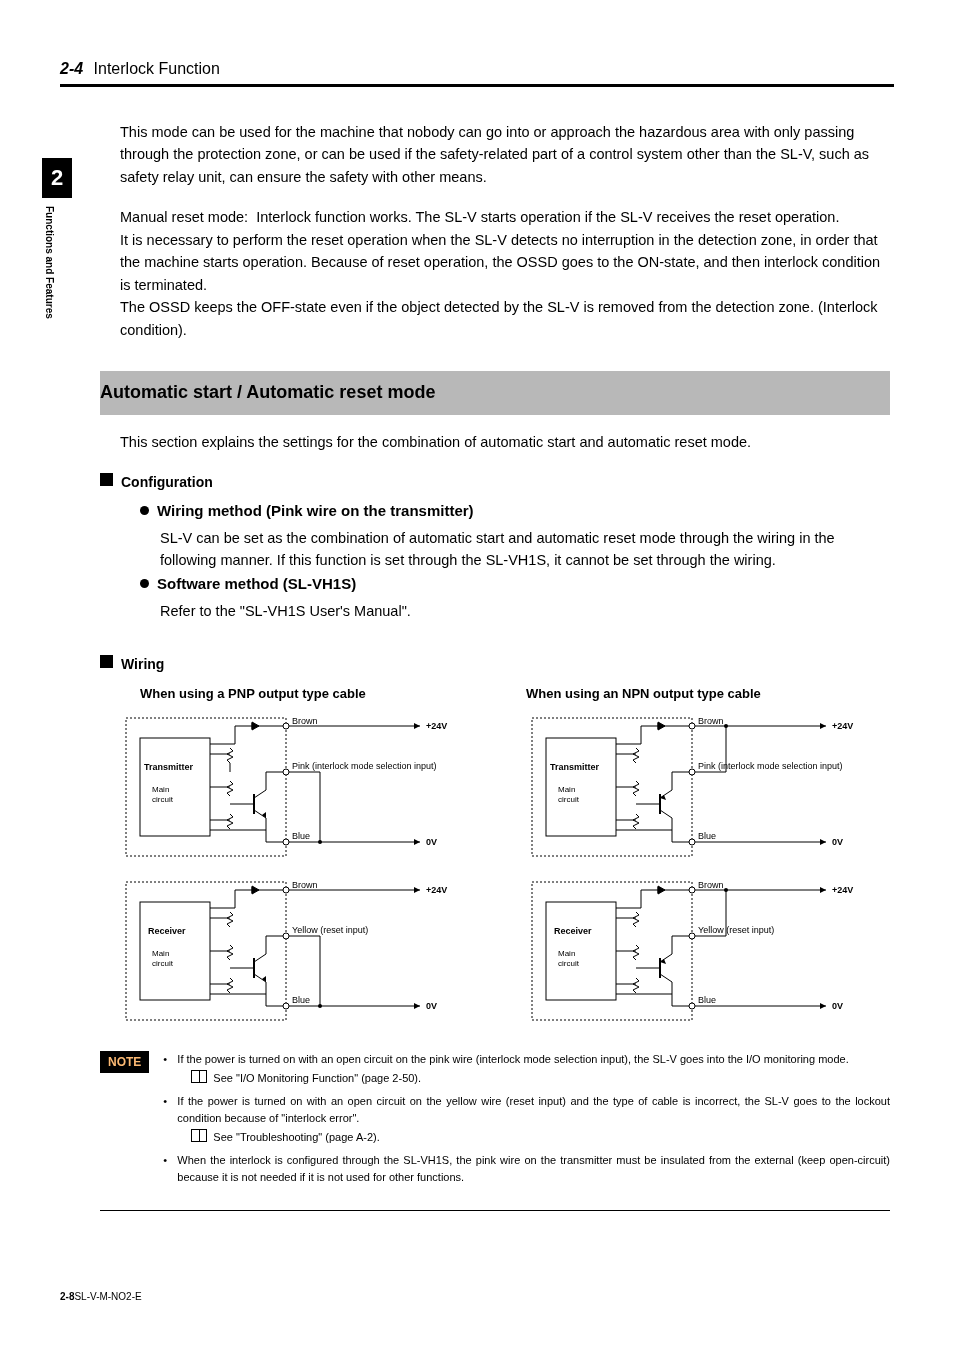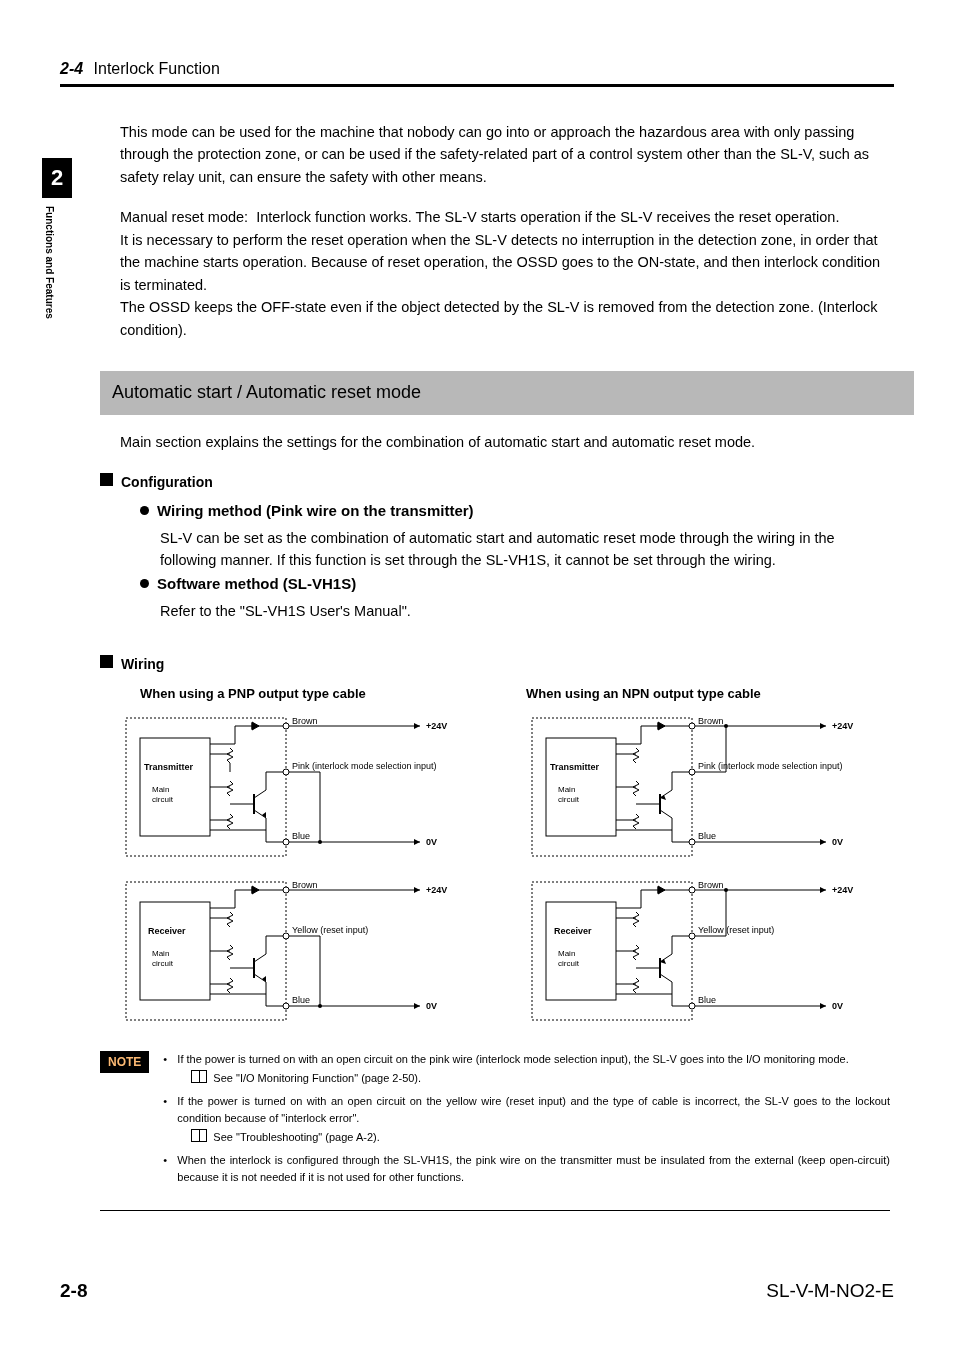--- a/index.html
+++ b/index.html
@@ -5,41 +5,41 @@
   html,body{margin:0;padding:0;background:#fff;font-family:Arial,Helvetica,sans-serif;color:#000}
   .page{width:954px;height:1350px;position:relative;box-sizing:border-box;padding:60px 60px 0 60px}
   .running-head{font-size:16px;font-style:italic}
   .running-head b{font-style:italic}
   .running-head .plain{font-style:normal}
   .hr-thick{height:3px;background:#000;margin-top:6px}
   .side-tab{position:absolute;left:42px;top:158px;width:30px;height:40px;background:#000;color:#fff;text-align:center;line-height:40px;font-size:22px;font-weight:bold}
   .side-label{position:absolute;left:44px;top:206px;writing-mode:vertical-rl;font-size:10px;font-weight:bold}
   .body{margin-left:60px;margin-top:34px;width:770px;font-size:14.5px;line-height:1.55}
   .para+.para{margin-top:14px}
-  .band{background:#b8b8b8;padding:8px 12px;font-size:18px;font-weight:normal;margin:30px 0 16px -20px;width:790px}
+  .band{background:#b8b8b8;padding:8px 0;font-size:18px;font-weight:bold;margin:30px 0 16px -20px;width:790px}
   .h3{font-size:14px;font-weight:bold;margin:18px 0 6px -20px}
   .h3 .sq{display:inline-block;width:13px;height:13px;background:#000;margin-right:8px;vertical-align:1px}
   .h4{font-size:15px;font-weight:bold;margin:6px 0 4px 0}
   .h4 .dot{display:inline-block;width:9px;height:9px;border-radius:50%;background:#000;margin-right:8px;vertical-align:1px}
   .indent{margin-left:20px}
   .diagram-row{display:flex;gap:36px;margin-top:8px}
   .diag-col{width:370px}
   .diag-title{font-size:13px;font-weight:bold;margin-bottom:8px}
   .diag{width:370px;height:150px}
   .note-block{display:flex;margin-top:18px;margin-left:-20px;width:790px}
   .note-tag{background:#000;color:#fdba74;font-size:12px;font-weight:bold;padding:2px 8px;height:18px;flex:0 0 auto;margin-right:14px}
   .note-body{font-size:11px;line-height:1.55;text-align:justify}
   .note-body ul{list-style:none;padding:0;margin:0}
   .note-body li{padding-left:14px;position:relative;margin-bottom:6px}
   .note-body li::before{content:"•";position:absolute;left:0;top:0}
   .note-body .ref{padding-left:14px;margin-top:2px}
   .book-icon{display:inline-block;width:14px;height:11px;border:1px solid #000;position:relative;margin-right:6px;vertical-align:-1px}
   .book-icon::after{content:"";position:absolute;left:50%;top:-1px;bottom:-1px;width:1px;background:#000}
   .hr-thin{height:1px;background:#000;margin-top:18px;margin-left:-20px;width:790px}
-  .footer{position:absolute;left:60px;right:60px;bottom:48px;display:flex;justify-content:space-between;font-size:19px}
+  .footer{position:absolute;left:60px;right:60px;bottom:48px;display:flex;justify-content:flex-start;font-size:10px}
   .footer .pn{font-weight:bold}
   
   .svgtext{font-family:Arial,Helvetica,sans-serif;font-size:9px;fill:#000}
   .svgtextb{font-family:Arial,Helvetica,sans-serif;font-size:9px;font-weight:bold;fill:#000}
   .svgtextt{font-family:Arial,Helvetica,sans-serif;font-size:8px;fill:#000}
 </style>
 </head>
 <body>
 
 <div class="page">
@@ -57,21 +57,21 @@
 
     <div class="para">This mode can be used for the machine that nobody can go into or approach the hazardous area with only passing through the protection zone, or can be used if the safety-related part of a control system other than the SL-V, such as safety relay unit, can ensure the safety with other means.</div>
     <div class="para" style="margin-top:18px">
       <span>Manual reset mode:</span>
       <span style="margin-left:4px">Interlock function works. The SL-V starts operation if the SL-V receives the reset operation.</span>
     </div>
     <div>It is necessary to perform the reset operation when the SL-V detects no interruption in the detection zone, in order that the machine starts operation. Because of reset operation, the OSSD goes to the ON-state, and then interlock condition is terminated.</div>
     <div>The OSSD keeps the OFF-state even if the object detected by the SL-V is removed from the detection zone. (Interlock condition).</div>
 
     <div class="band">Automatic start / Automatic reset mode</div>
-    <div>Main section explains the settings for the combination of automatic start and automatic reset mode.</div>
+    <div>This section explains the settings for the combination of automatic start and automatic reset mode.</div>
 
     <div class="h3">
       <span class="sq"></span><span>Configuration</span>
     </div>
     <div class="indent">
       <div class="h4">
         <span class="dot"></span><span>Wiring method (Pink wire on the transmitter)</span>
       </div>
       <div class="indent">SL-V can be set as the combination of automatic start and automatic reset mode through the wiring in the following manner. If this function is set through the SL-VH1S, it cannot be set through the wiring.</div>
       <div class="h4" style="margin-top:1px">

